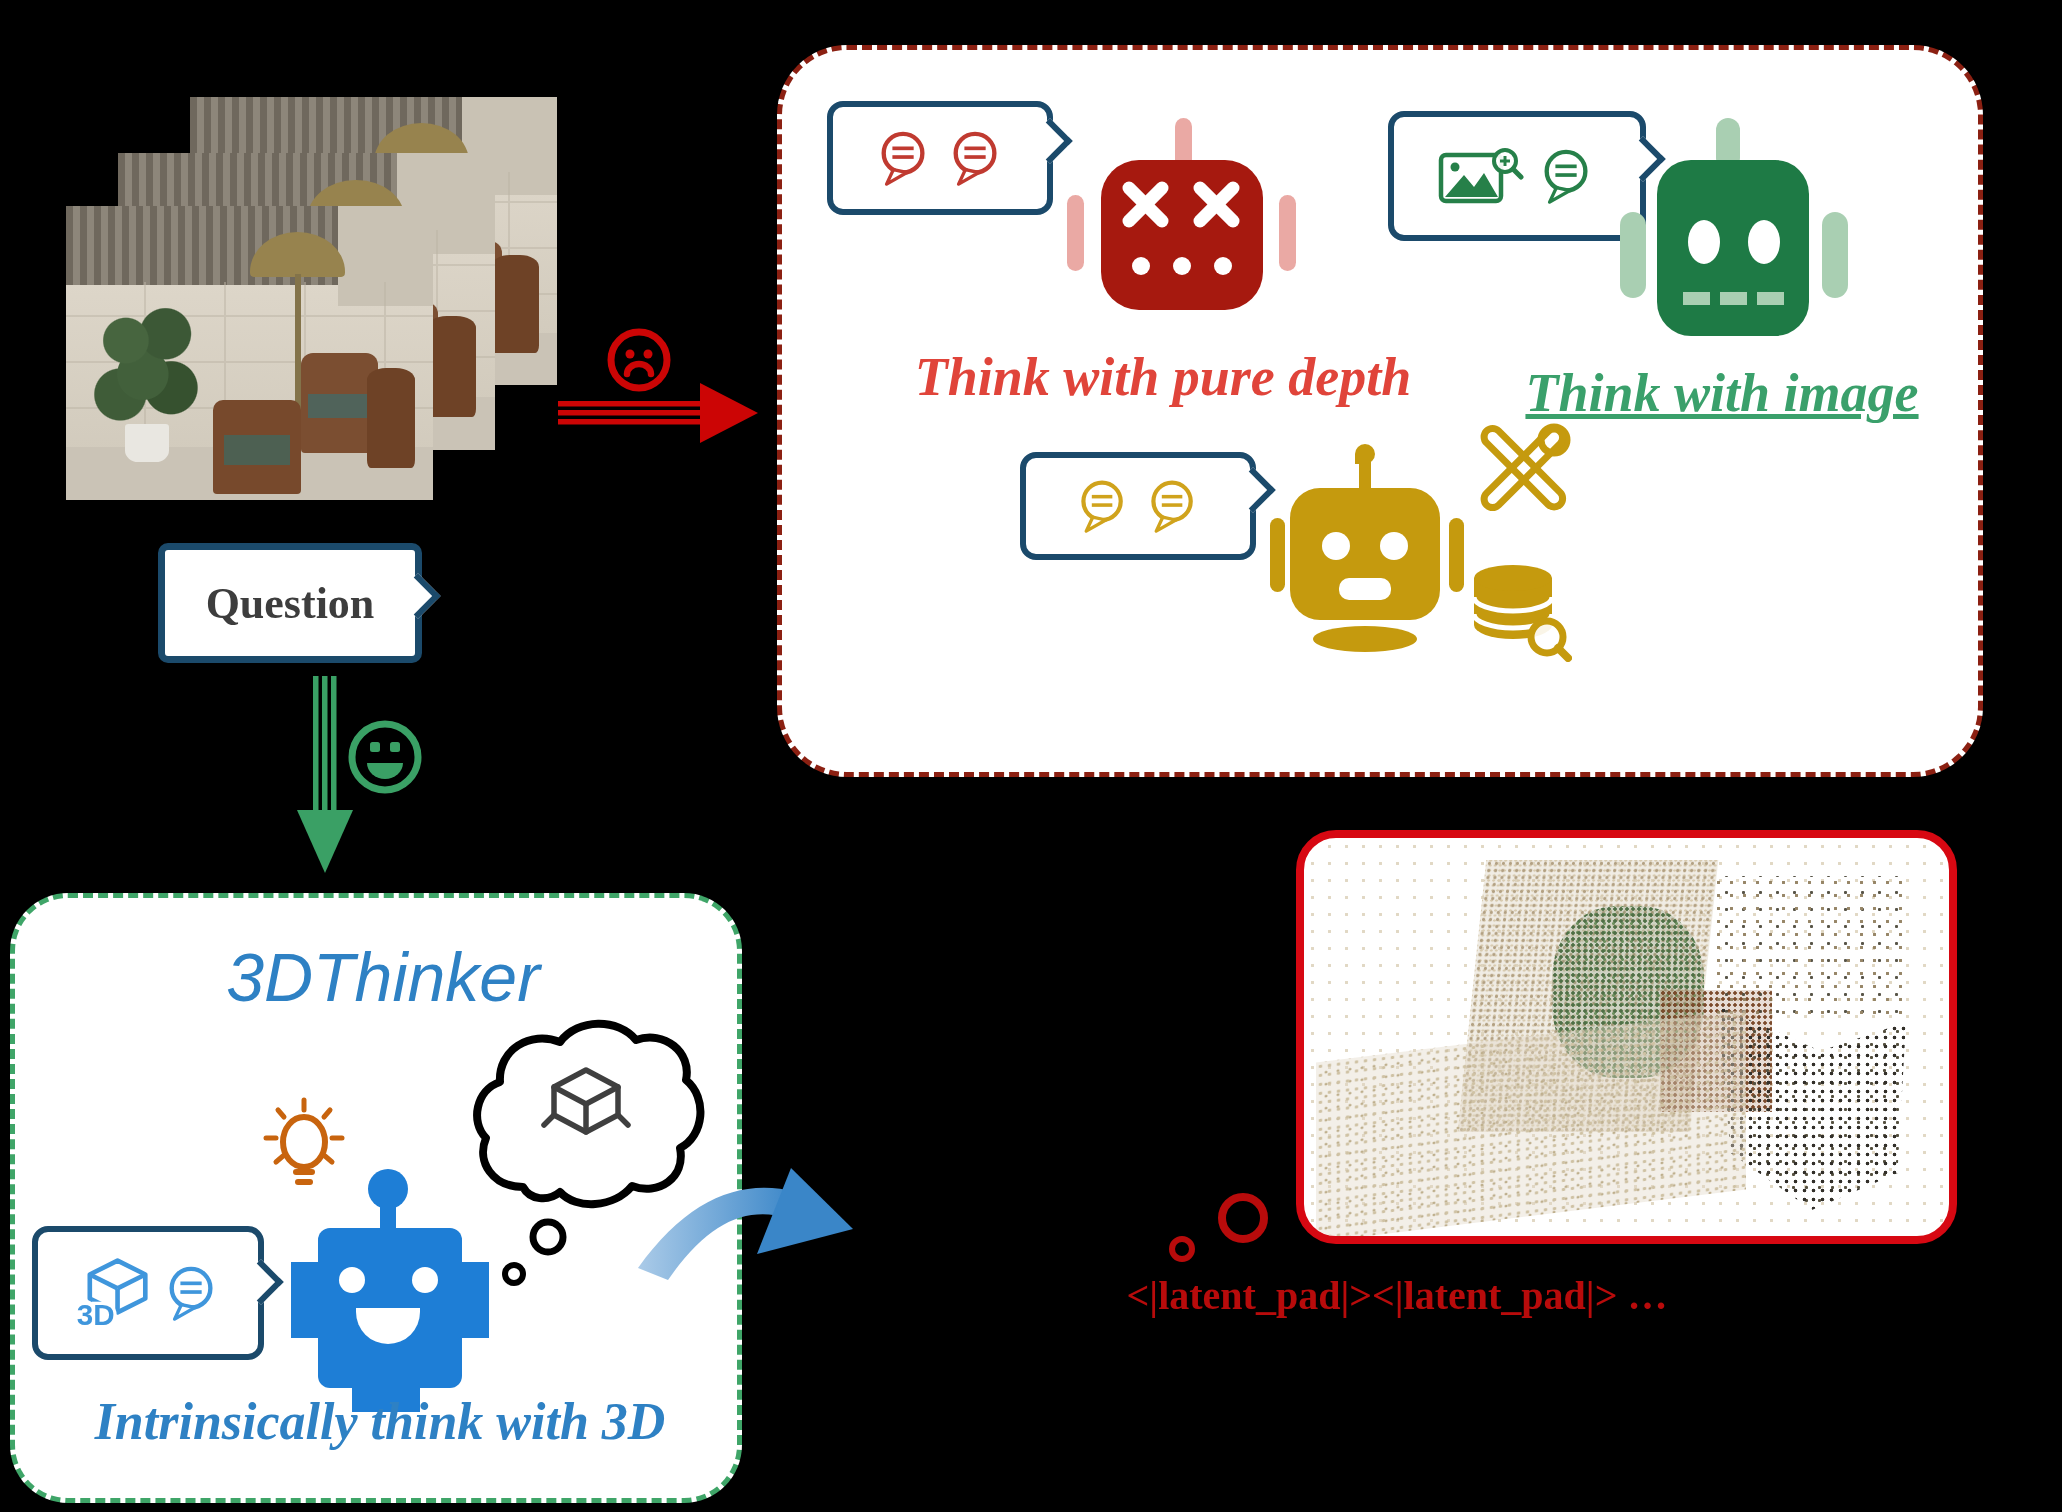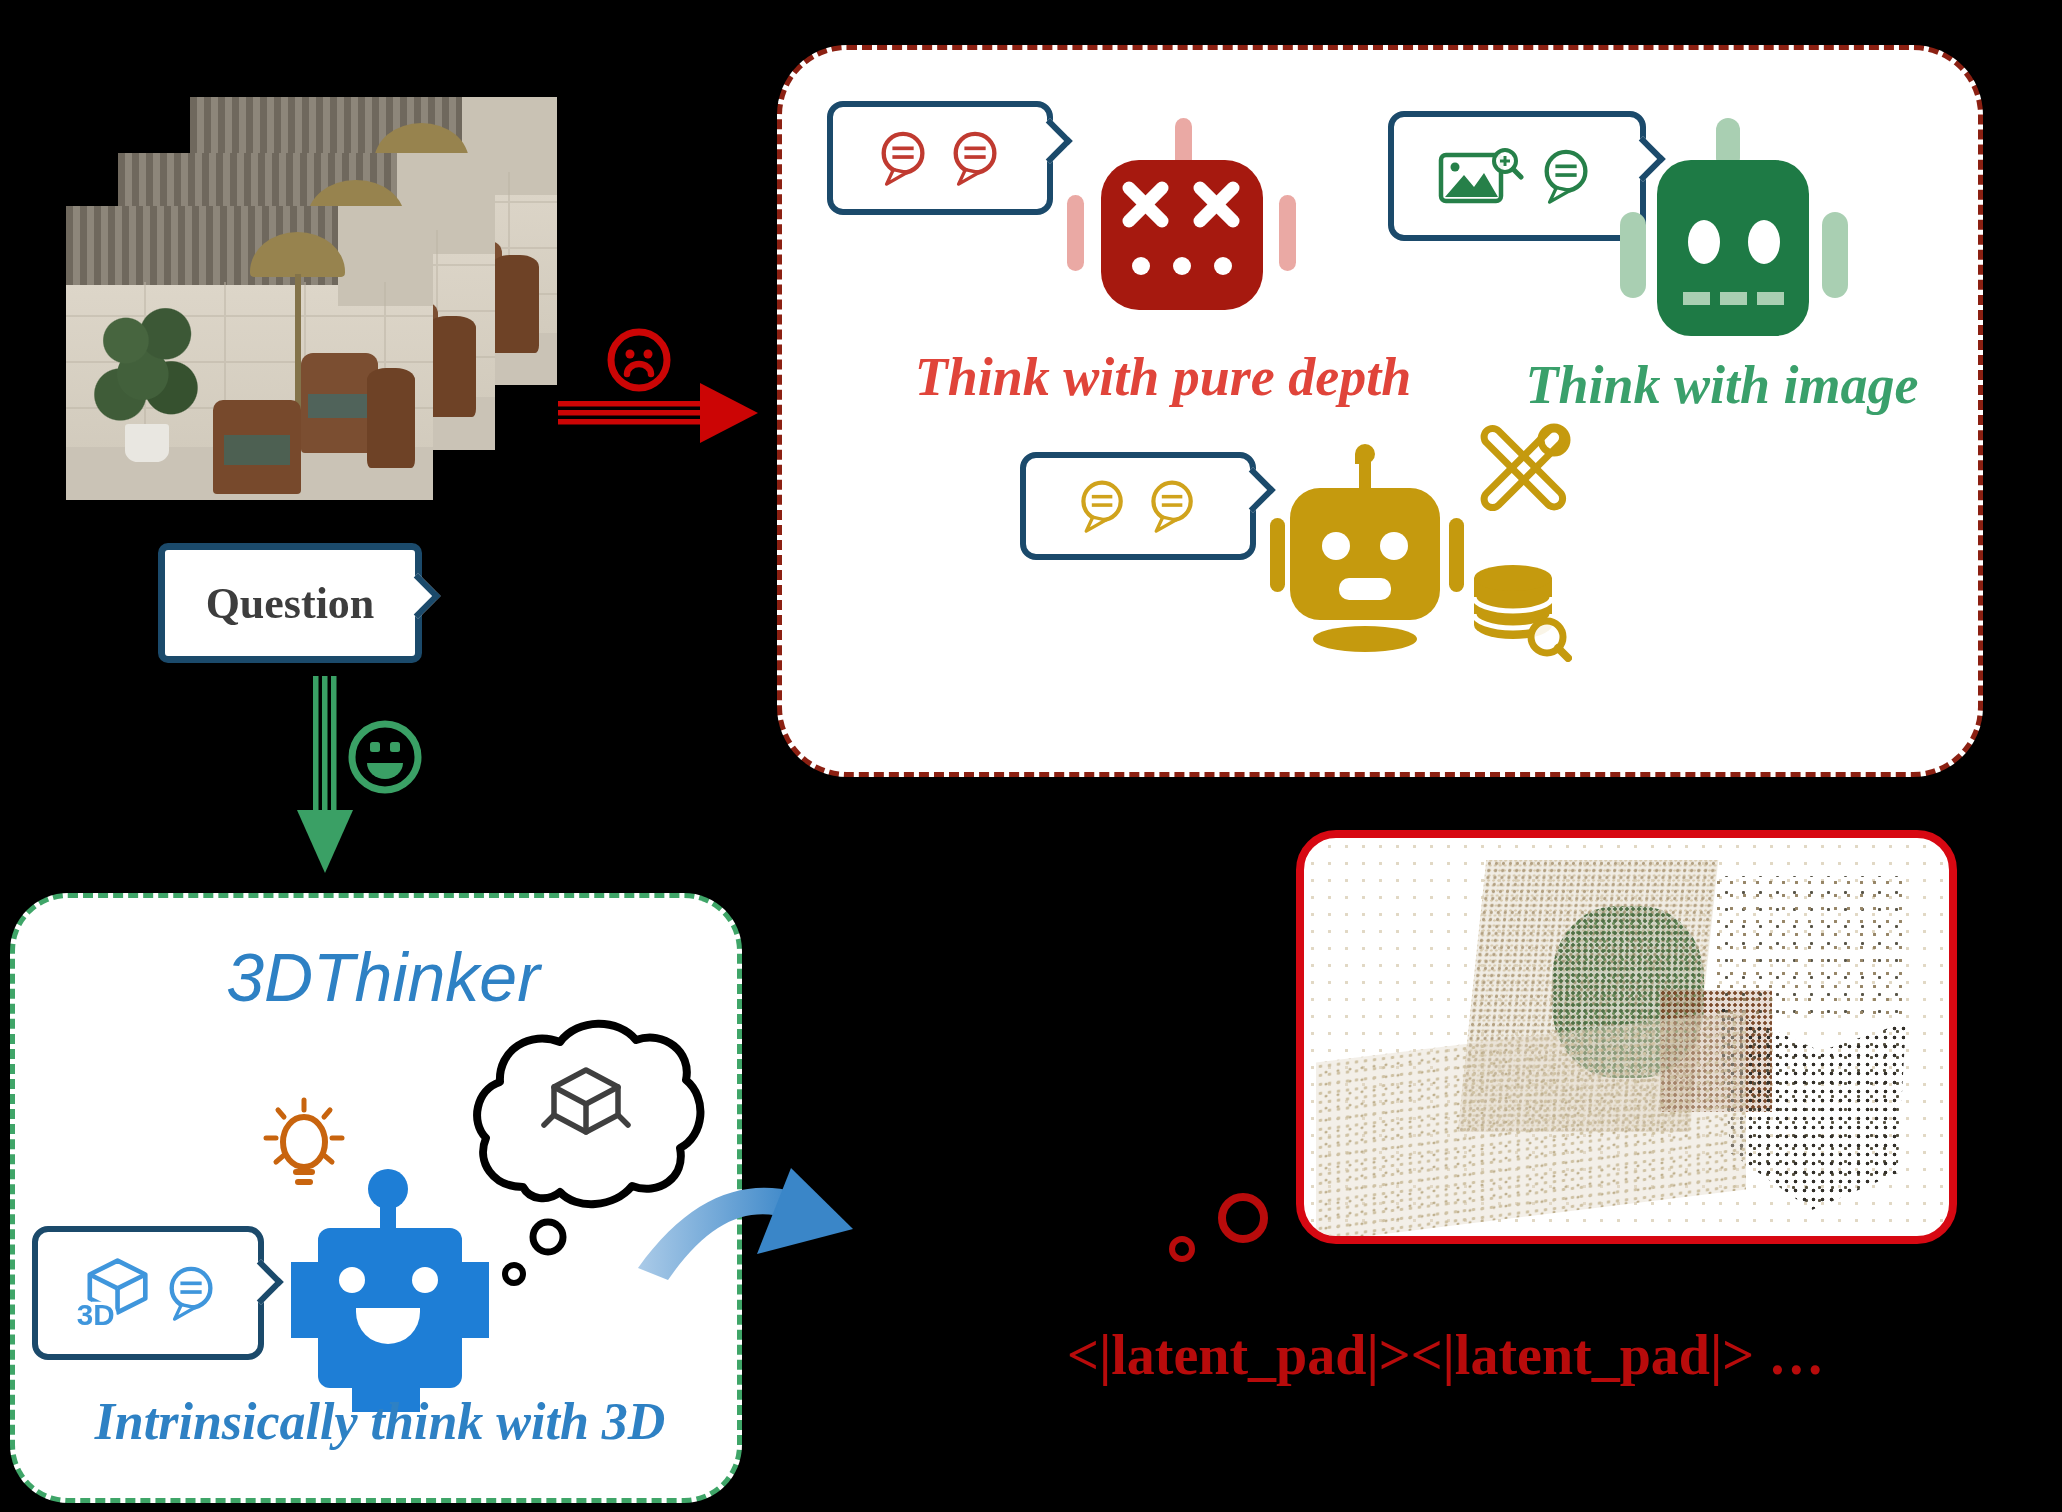--- a/index.html
+++ b/index.html
@@ -257,21 +257,21 @@
       <svg width="152" height="176" viewBox="0 0 152 176">
         <ellipse cx="47" cy="82" rx="16" ry="22" fill="#fff"></ellipse>
         <ellipse cx="107" cy="82" rx="16" ry="22" fill="#fff"></ellipse>
         <rect x="26" y="132" width="27" height="13" fill="#a9cfb2"></rect>
         <rect x="63" y="132" width="27" height="13" fill="#a9cfb2"></rect>
         <rect x="100" y="132" width="27" height="13" fill="#a9cfb2"></rect>
       </svg>
     </div>
   </div>
 
-  <div class="thinklabel" style="left:1472px;top:354px;width:500px;font-size:54px;color:#3aa06b;">Think with image</div>
+  <div class="thinklabel" style="left:1472px;top:362px;width:500px;font-size:54px;color:#3aa06b;text-decoration:underline;">Think with image</div>
 
   <div class="bubble" style="left:1020px;top:452px;width:224px;height:96px;z-index:5;">
     <svg width="56" height="58" viewBox="0 0 60 62">
       <circle cx="29" cy="26" r="20" fill="none" stroke="#d0a31c" stroke-width="4.5"></circle>
       <line x1="18" y1="21" x2="40" y2="21" stroke="#d0a31c" stroke-width="3.8"></line>
       <line x1="18" y1="30" x2="40" y2="30" stroke="#d0a31c" stroke-width="3.8"></line>
       <polygon points="19,43 12,58 33,46" fill="#fff" stroke="#d0a31c" stroke-width="3.5" stroke-linejoin="round"></polygon>
     </svg>
     <svg width="56" height="58" viewBox="0 0 60 62">
       <circle cx="29" cy="26" r="20" fill="none" stroke="#d0a31c" stroke-width="4.5"></circle>
@@ -405,16 +405,16 @@
     <div class="pc pc-dark"></div>
     <div class="pc pc-rightdots"></div>
     <div class="pc pc-floor"></div>
   </div>
 
   <svg class="abs" style="left:1150px;top:1180px;z-index:6;" width="130" height="100" viewBox="0 0 130 100">
     <circle cx="93" cy="38" r="21" fill="none" stroke="#b80b0b" stroke-width="8"></circle>
     <circle cx="32" cy="69" r="10" fill="none" stroke="#b80b0b" stroke-width="6"></circle>
   </svg>
 
-  <div class="abs" style="left:1067px;top:1323px;width:660px;text-align:center;font-weight:bold;font-size:56px;
+  <div class="abs" style="left:1067px;top:1272px;width:660px;text-align:center;font-weight:bold;font-size:40px;
               color:#b80b0b;white-space:nowrap;z-index:6;">&lt;|latent_pad|&gt;&lt;|latent_pad|&gt; …</div>
 
 </div>
 
 </body></html>

